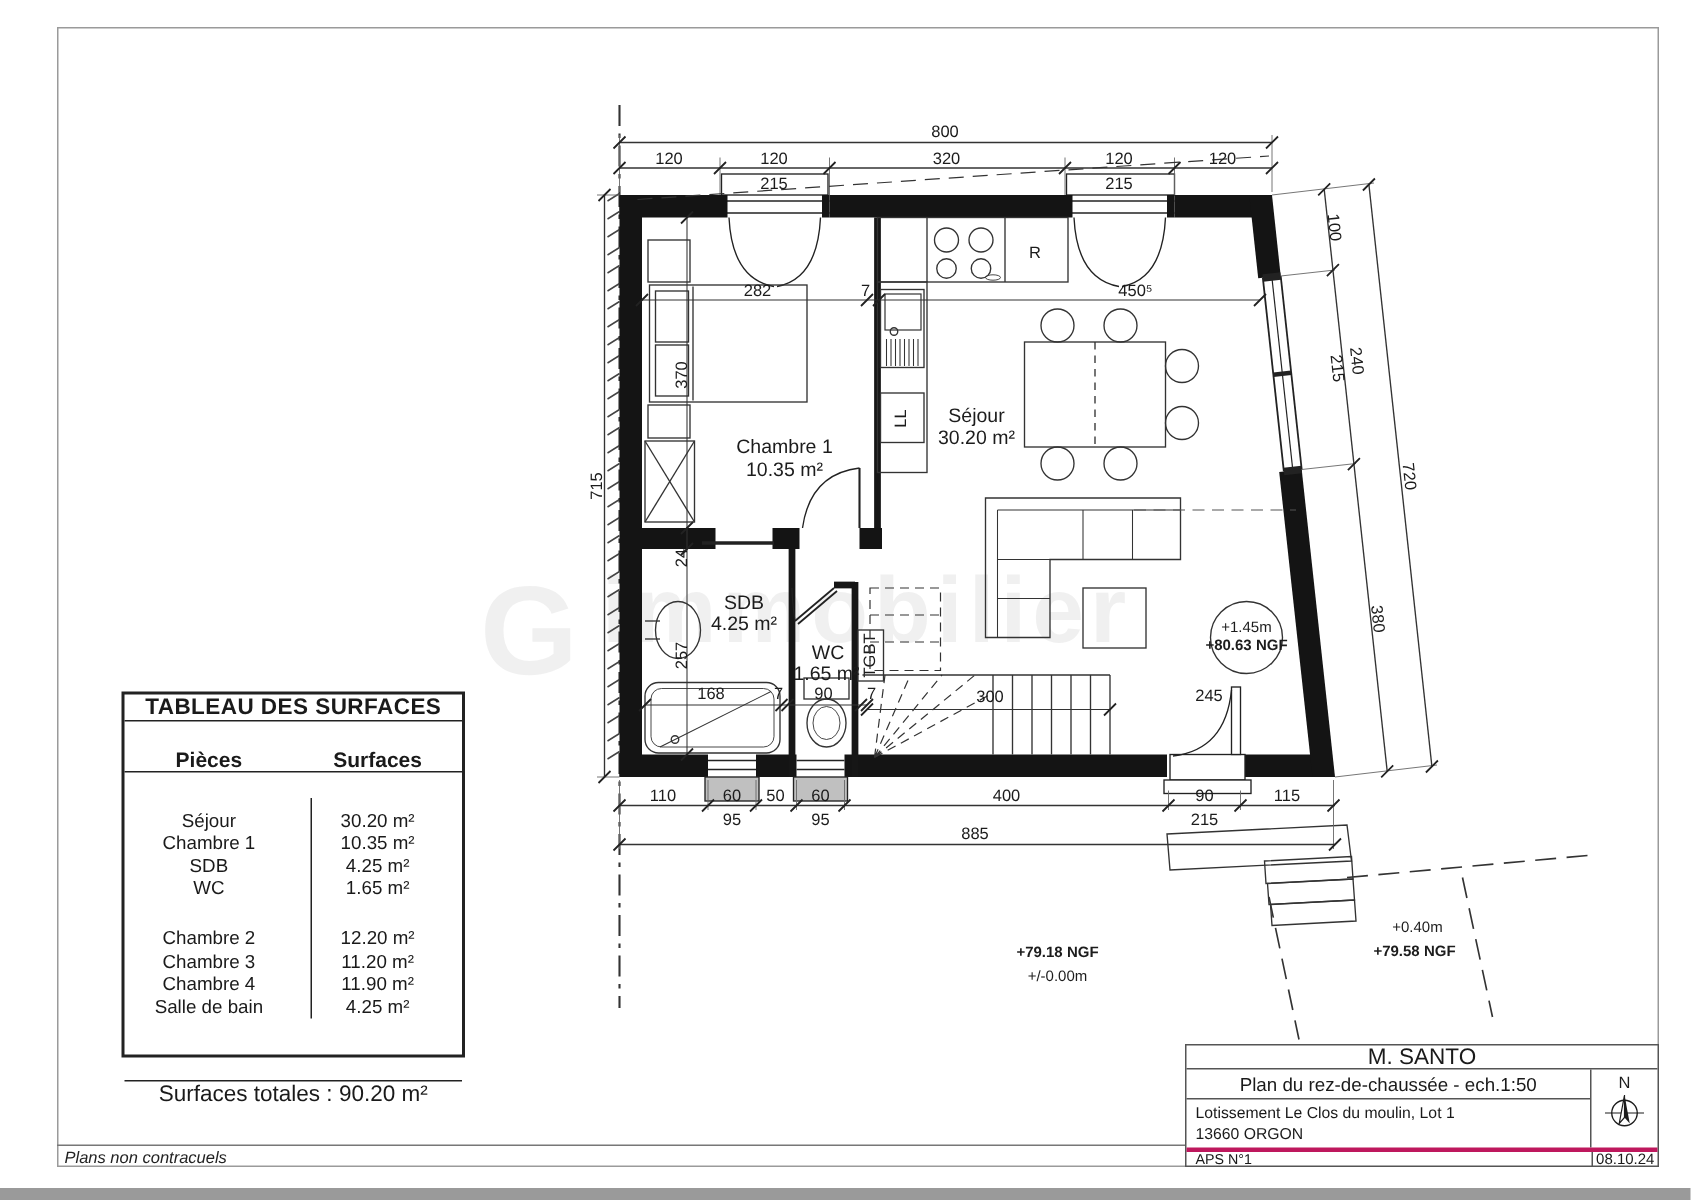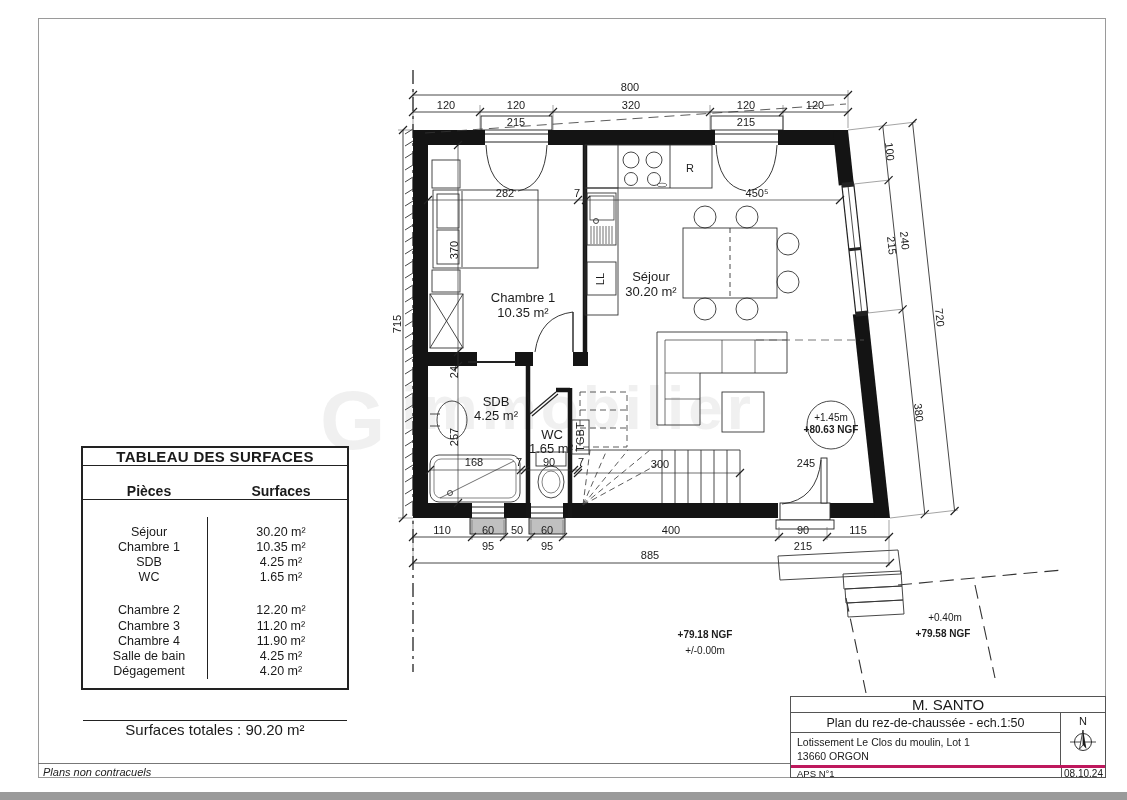--- a/index.html
+++ b/index.html
@@ -10,21 +10,21 @@
   svg text{font-family:"Liberation Sans",sans-serif;fill:#1c1c1c;}
   .dim{font-size:11px;}
   .room{font-size:13px;}
   .lvl{font-size:10px;}
   .lvlb{font-size:10px;font-weight:bold;}
   
   .watermark{position:absolute;left:320px;top:372px;width:480px;height:95px;display:flex;align-items:flex-start;gap:16px;color:rgba(110,110,110,0.10);font-weight:bold;pointer-events:none;}
   .watermark .wm-logo{font-size:84px;}
   .watermark .wm-text{font-size:62px;letter-spacing:4px;}
   
-  .surface-table{position:absolute;left:81px;top:446px;width:268px;height:244px;border:2px solid #222;box-sizing:border-box;background:#fff;display:flex;flex-direction:column;gap:17px;}
+  .surface-table{position:absolute;left:81px;top:461px;width:229px;height:244px;border:2px solid #222;box-sizing:border-box;background:#fff;display:flex;flex-direction:column;gap:17px;}
   .st-title{height:28px;border-bottom:1.5px solid #222;display:flex;align-items:center;justify-content:center;font-weight:bold;font-size:15px;letter-spacing:.3px;}
   .st-head{height:22px;border-bottom:1.5px solid #222;display:flex;font-weight:bold;font-size:14px;}
   .st-head span{flex:1;display:flex;align-items:center;justify-content:center;}
   .st-body{flex:1;display:flex;flex-direction:column;position:relative;padding-top:7px;}
   .st-body .vline{position:absolute;left:124px;top:0;bottom:0;width:1px;background:#222;}
   .t-row{display:flex;height:15.2px;font-size:12.5px;}
   .t-row span{flex:1;display:flex;align-items:center;justify-content:center;}
   .t-gap{height:18px;}
   .st-total{height:27px;border-top:1.5px solid #222;display:flex;align-items:center;justify-content:center;font-weight:normal;font-size:15px;margin-top:24px;}
   
@@ -360,24 +360,20 @@
         <span>11.20 m²</span>
       </div>
     <div class="t-row">
         <span>Chambre 4</span>
         <span>11.90 m²</span>
       </div>
     <div class="t-row">
         <span>Salle de bain</span>
         <span>4.25 m²</span>
       </div>
-    <div class="t-row">
-        <span>Dégagement</span>
-        <span>4.20 m²</span>
-      </div>
   </div>
   <div class="st-total">Surfaces totales : 90.20 m²</div>
 </div>
 
 <div class="title-block">
   <div class="tb-r1">M. SANTO</div>
   <div class="tb-mid">
     <div class="tb-left">
       <div class="tb-r2">Plan du rez-de-chaussée - ech.1:50</div>
       <div class="tb-r3">

